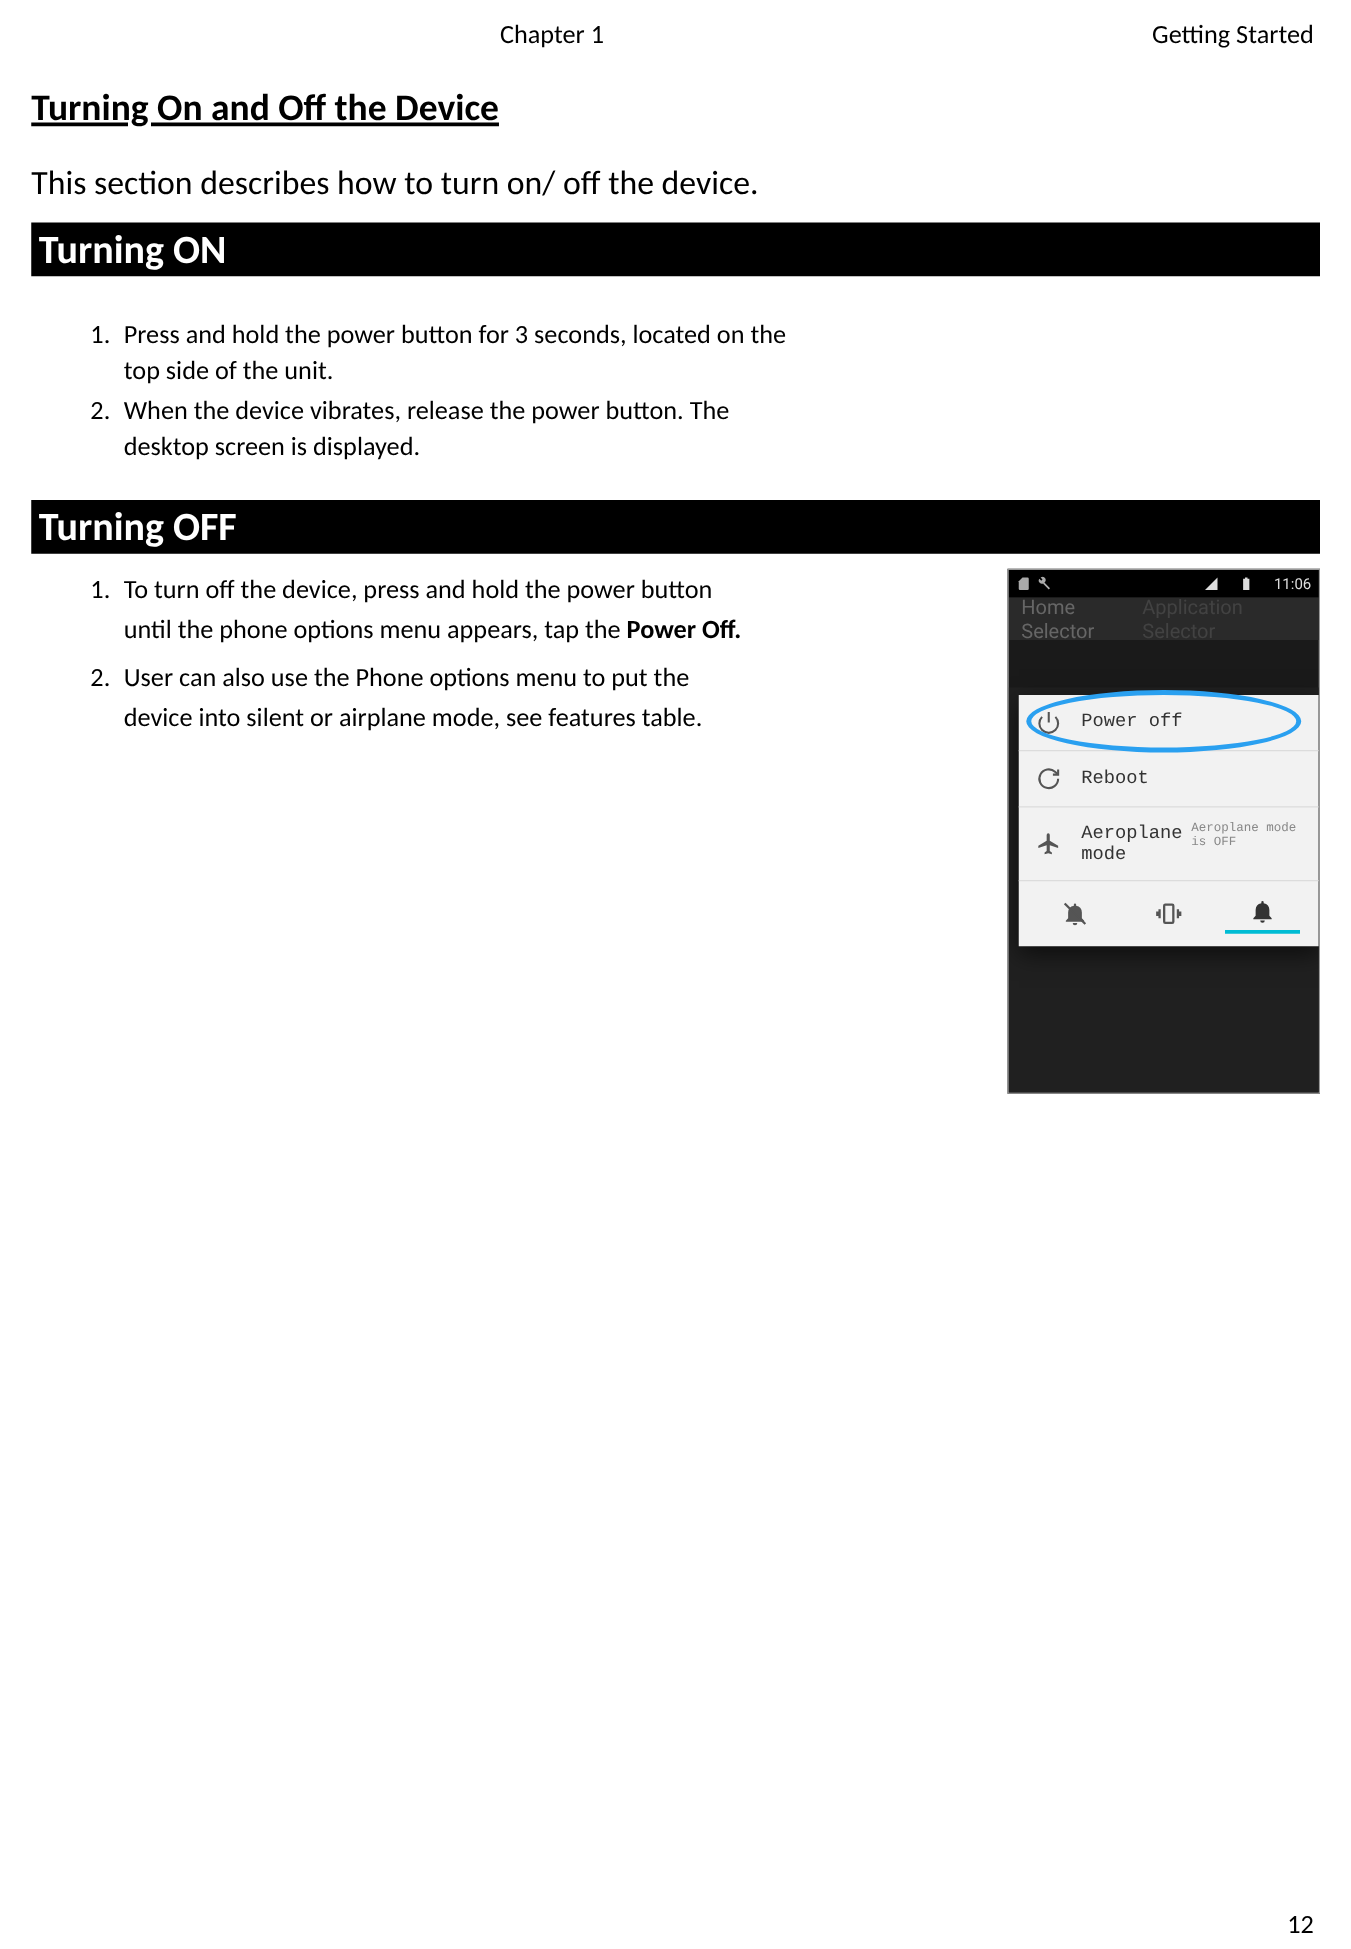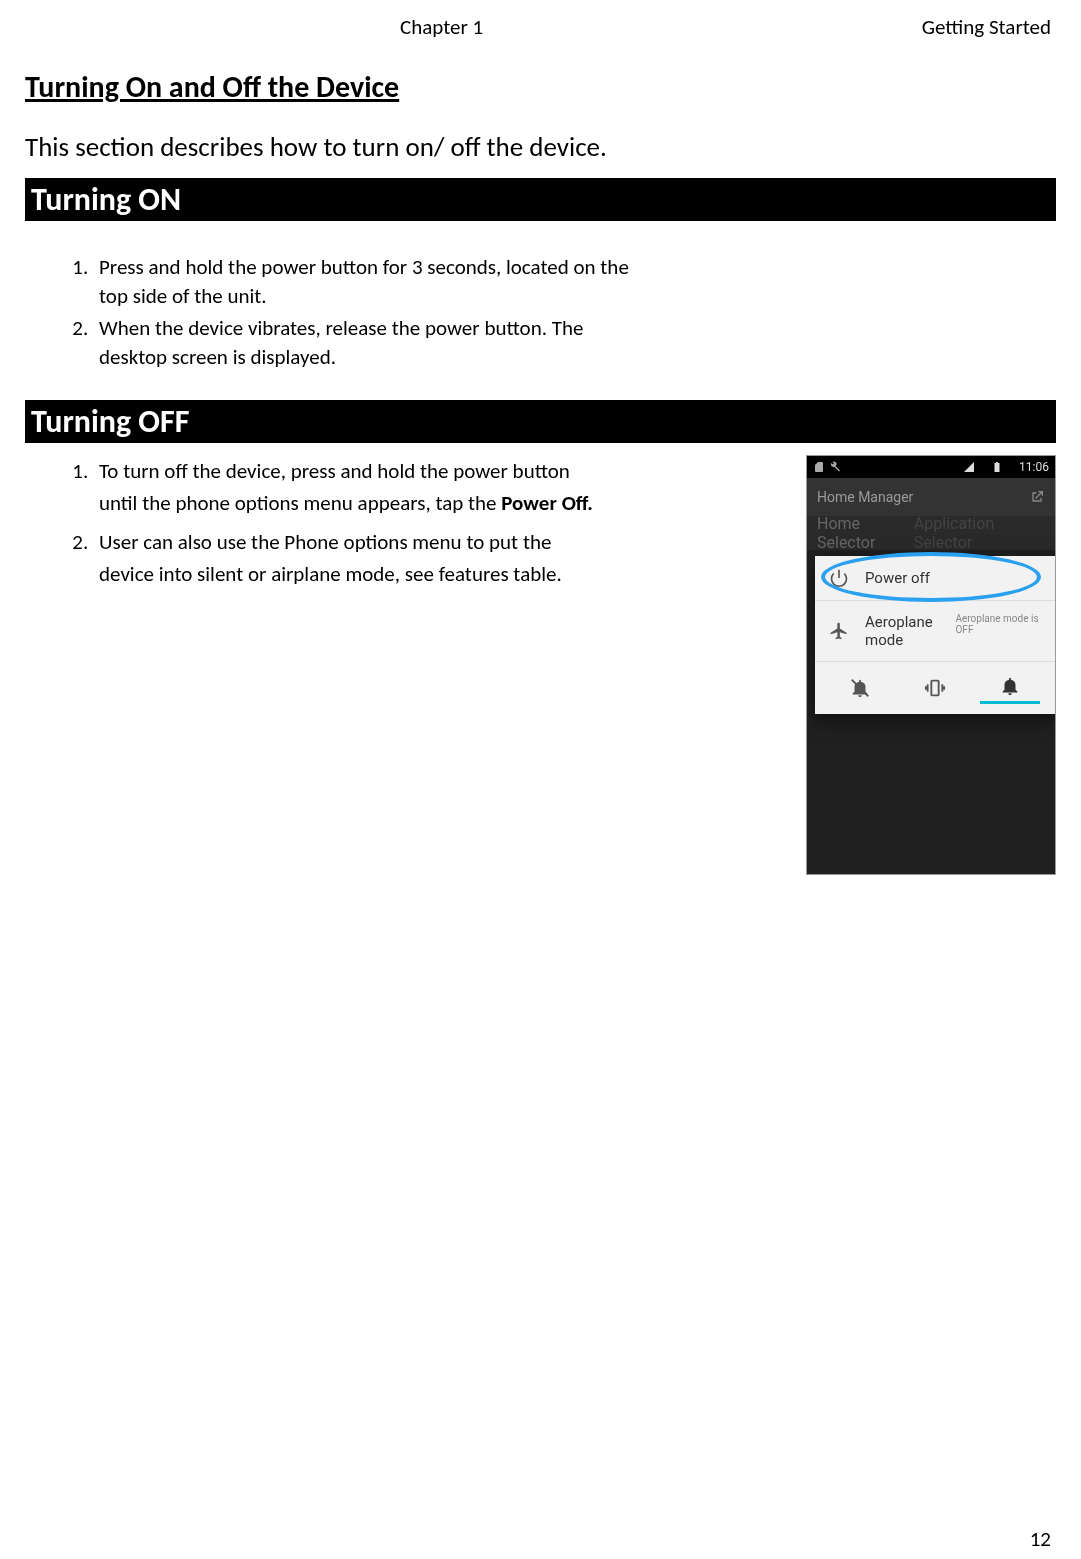--- a/index.html
+++ b/index.html
@@ -113,20 +113,21 @@
       box-shadow: 0 6px 18px rgba(0,0,0,0.6);
     }
     .menu-row {
       display: flex;
       align-items: center;
       padding: 12px 14px;
       border-bottom: 1px solid #dcdcdc;
       gap: 16px;
       color: #333;
       font-size: 15px;
+      font-family: Liberation Mono, monospace;
     }
     .menu-icon { width: 20px; height: 20px; flex-shrink: 0; }
     .menu-texts { display: flex; flex-direction: row; }
     .menu-sub { font-size: 10px; color: #888; }
     .highlight-ring {
       position: absolute;
       border: 4px solid #2aa0f0;
       border-radius: 50%;
       width: 220px;
       height: 50px;
@@ -197,39 +198,40 @@
           </svg>
       </div>
       <svg class="sb-icon" viewBox="0 0 24 24" fill="#ddd">
           <path d="M2 22h20V2z"></path>
         </svg>
       <svg class="sb-icon" viewBox="0 0 24 24" fill="#ddd">
           <path d="M7 4v18h10V4h-3V2h-4v2z"></path>
         </svg>
       <span>11:06</span>
     </div>
-    <div class="topbar">
-      <span>Home Manager</span>
-      <svg width="16" height="16" viewBox="0 0 24 24" fill="#888">
-          <path d="M14 3v2h3.6L9 13.6 10.4 15 19 6.4V10h2V3h-7zM5 5h6v2H7v10h10v-4h2v6H5V5z"></path>
-        </svg>
-    </div>
     <div class="subbar">
       <span>Home Selector</span>
       <span style="opacity:.4;">Application Selector</span>
     </div>
     <div class="dimarea"></div>
 
     <div class="dialog">
       <div class="menu-row">
         <svg class="menu-icon" viewBox="0 0 24 24" fill="none" stroke="#555" stroke-width="2">
             <path d="M12 2v10"></path>
             <path d="M18.4 6.6a9 9 0 1 1-12.8 0"></path>
           </svg>
         <span>Power off</span>
+      </div>
+      <div class="menu-row">
+        <svg class="menu-icon" viewBox="0 0 24 24" fill="none" stroke="#555" stroke-width="2">
+            <path d="M21 12a9 9 0 1 1-3-6.7L21 8"></path>
+            <path d="M21 3v5h-5"></path>
+          </svg>
+        <span>Reboot</span>
       </div>
       <div class="menu-row">
         <svg class="menu-icon" viewBox="0 0 24 24" fill="#555">
             <path d="M21 16v-2l-8-5V3.5a1.5 1.5 0 0 0-3 0V9l-8 5v2l8-2.5V19l-2 1.5V22l3.5-1 3.5 1v-1.5L13 19v-5.5l8 2.5z"></path>
           </svg>
         <div class="menu-texts">
           <span>Aeroplane mode</span>
           <span class="menu-sub">Aeroplane mode is OFF</span>
         </div>
       </div>

